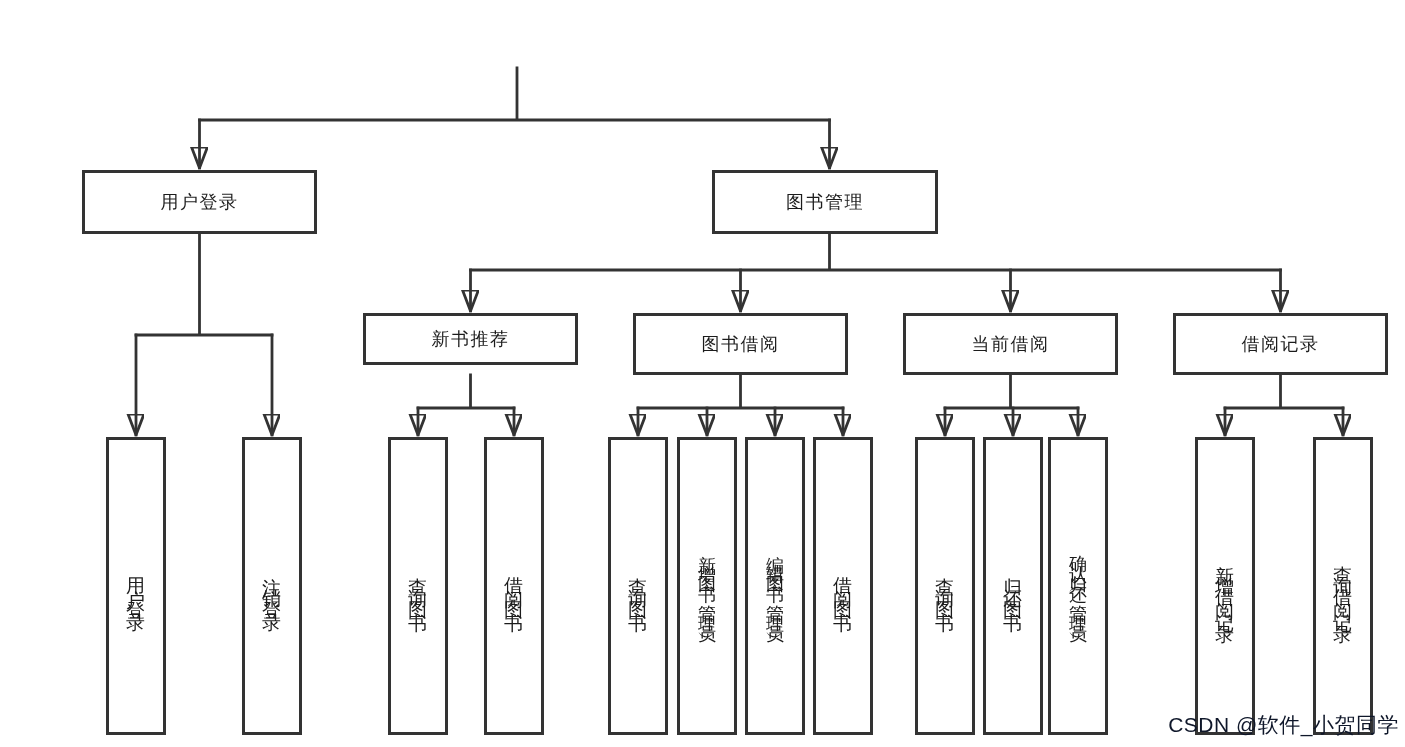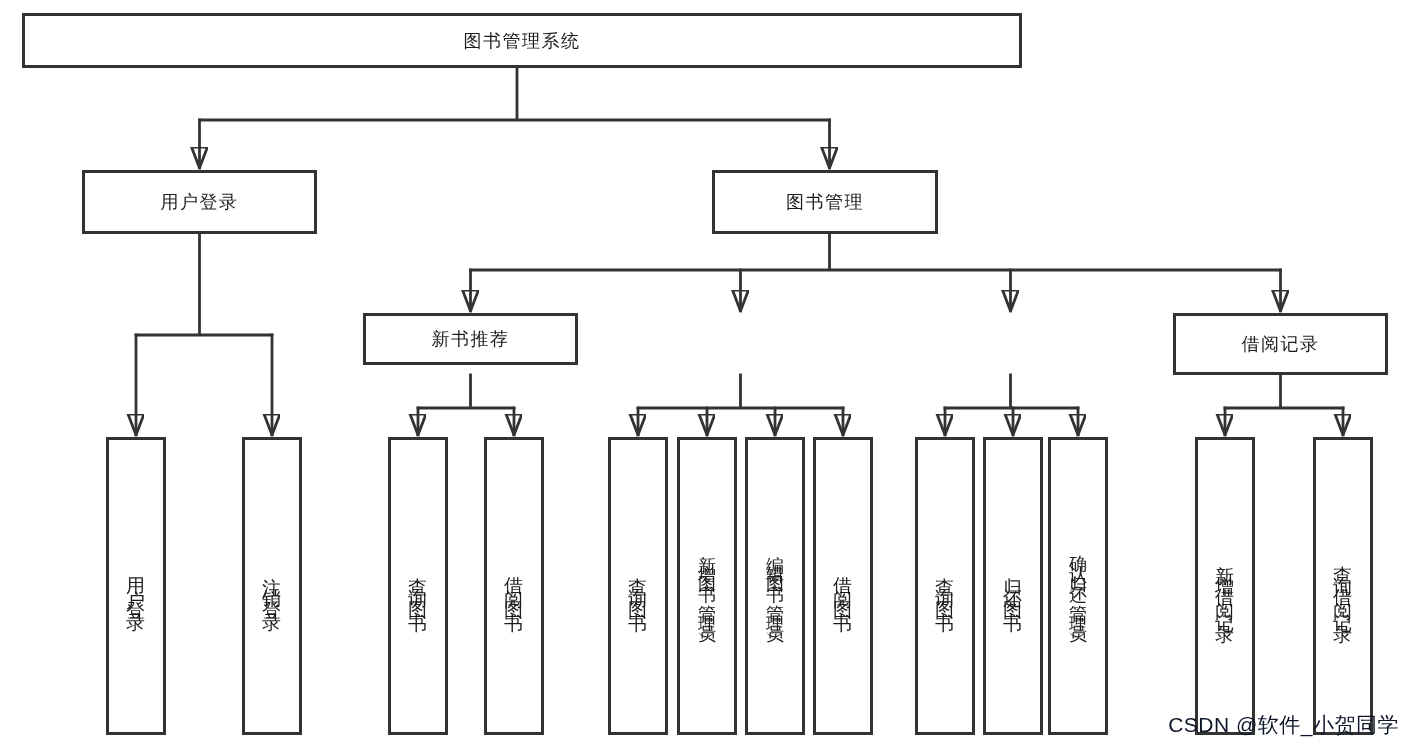--- a/index.html
+++ b/index.html
@@ -103,33 +103,36 @@
     <path d="M1010.5 375 V408 M945 408 H1078"></path>
     <path d="M945 408 V435" marker-end="url(#arrowhead)"></path>
     <path d="M1013 408 V435" marker-end="url(#arrowhead)"></path>
     <path d="M1078 408 V435" marker-end="url(#arrowhead)"></path>
 
     <path d="M1280.5 375 V408 M1225 408 H1343"></path>
     <path d="M1225 408 V435" marker-end="url(#arrowhead)"></path>
     <path d="M1343 408 V435" marker-end="url(#arrowhead)"></path>
   </svg>
 
-  <div class="box" style="left:22px; top:13px; width:1000px; height:55px;">
-    <span class="h-label">图书管理系统</span>
-  </div>
 
   <div class="box" style="left:82px; top:170px; width:235px; height:64px;">
     <span class="h-label">用户登录</span>
   </div>
   <div class="box" style="left:712px; top:170px; width:226px; height:64px;">
     <span class="h-label">图书管理</span>
   </div>
 
   <div class="box" style="left:363px; top:313px; width:215px; height:52px;">
     <span class="h-label">新书推荐</span>
+  </div>
+  <div class="box" style="left:633px; top:313px; width:215px; height:62px;">
+    <span class="h-label">图书借阅</span>
+  </div>
+  <div class="box" style="left:903px; top:313px; width:215px; height:62px;">
+    <span class="h-label">当前借阅</span>
   </div>
   <div class="box" style="left:1173px; top:313px; width:215px; height:62px;">
     <span class="h-label">借阅记录</span>
   </div>
 
   <div class="box" style="left:106px; top:437px; width:60px; height:298px;">
     <span class="v-label">用户登录</span>
   </div>
   <div class="box" style="left:242px; top:437px; width:60px; height:298px;">
     <span class="v-label">注销登录</span>

